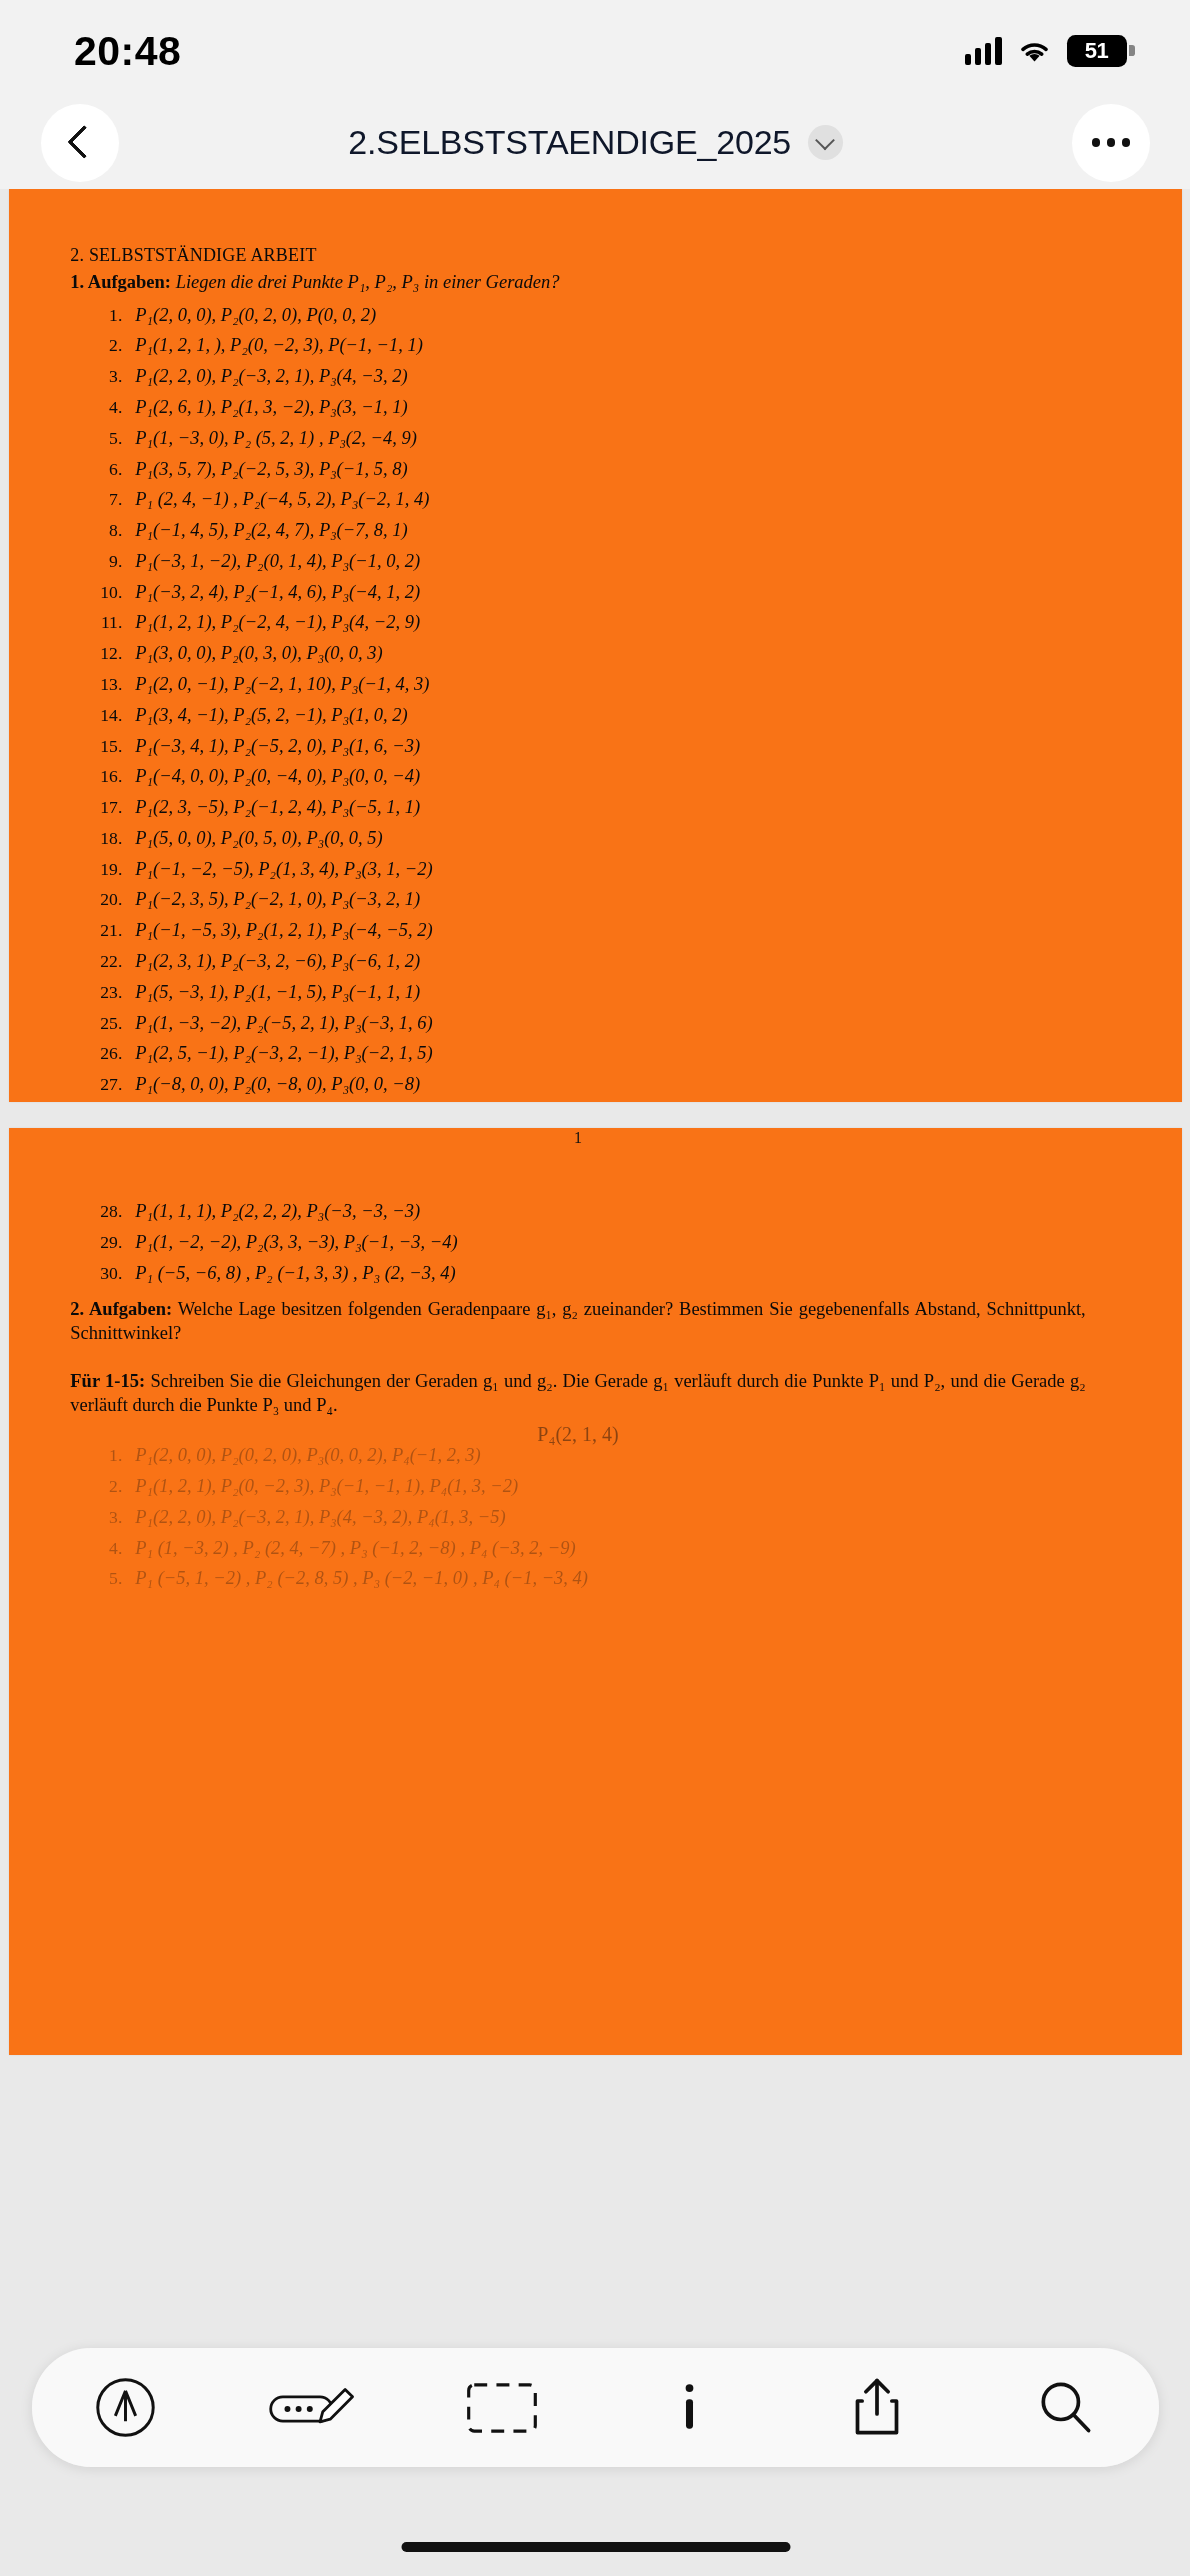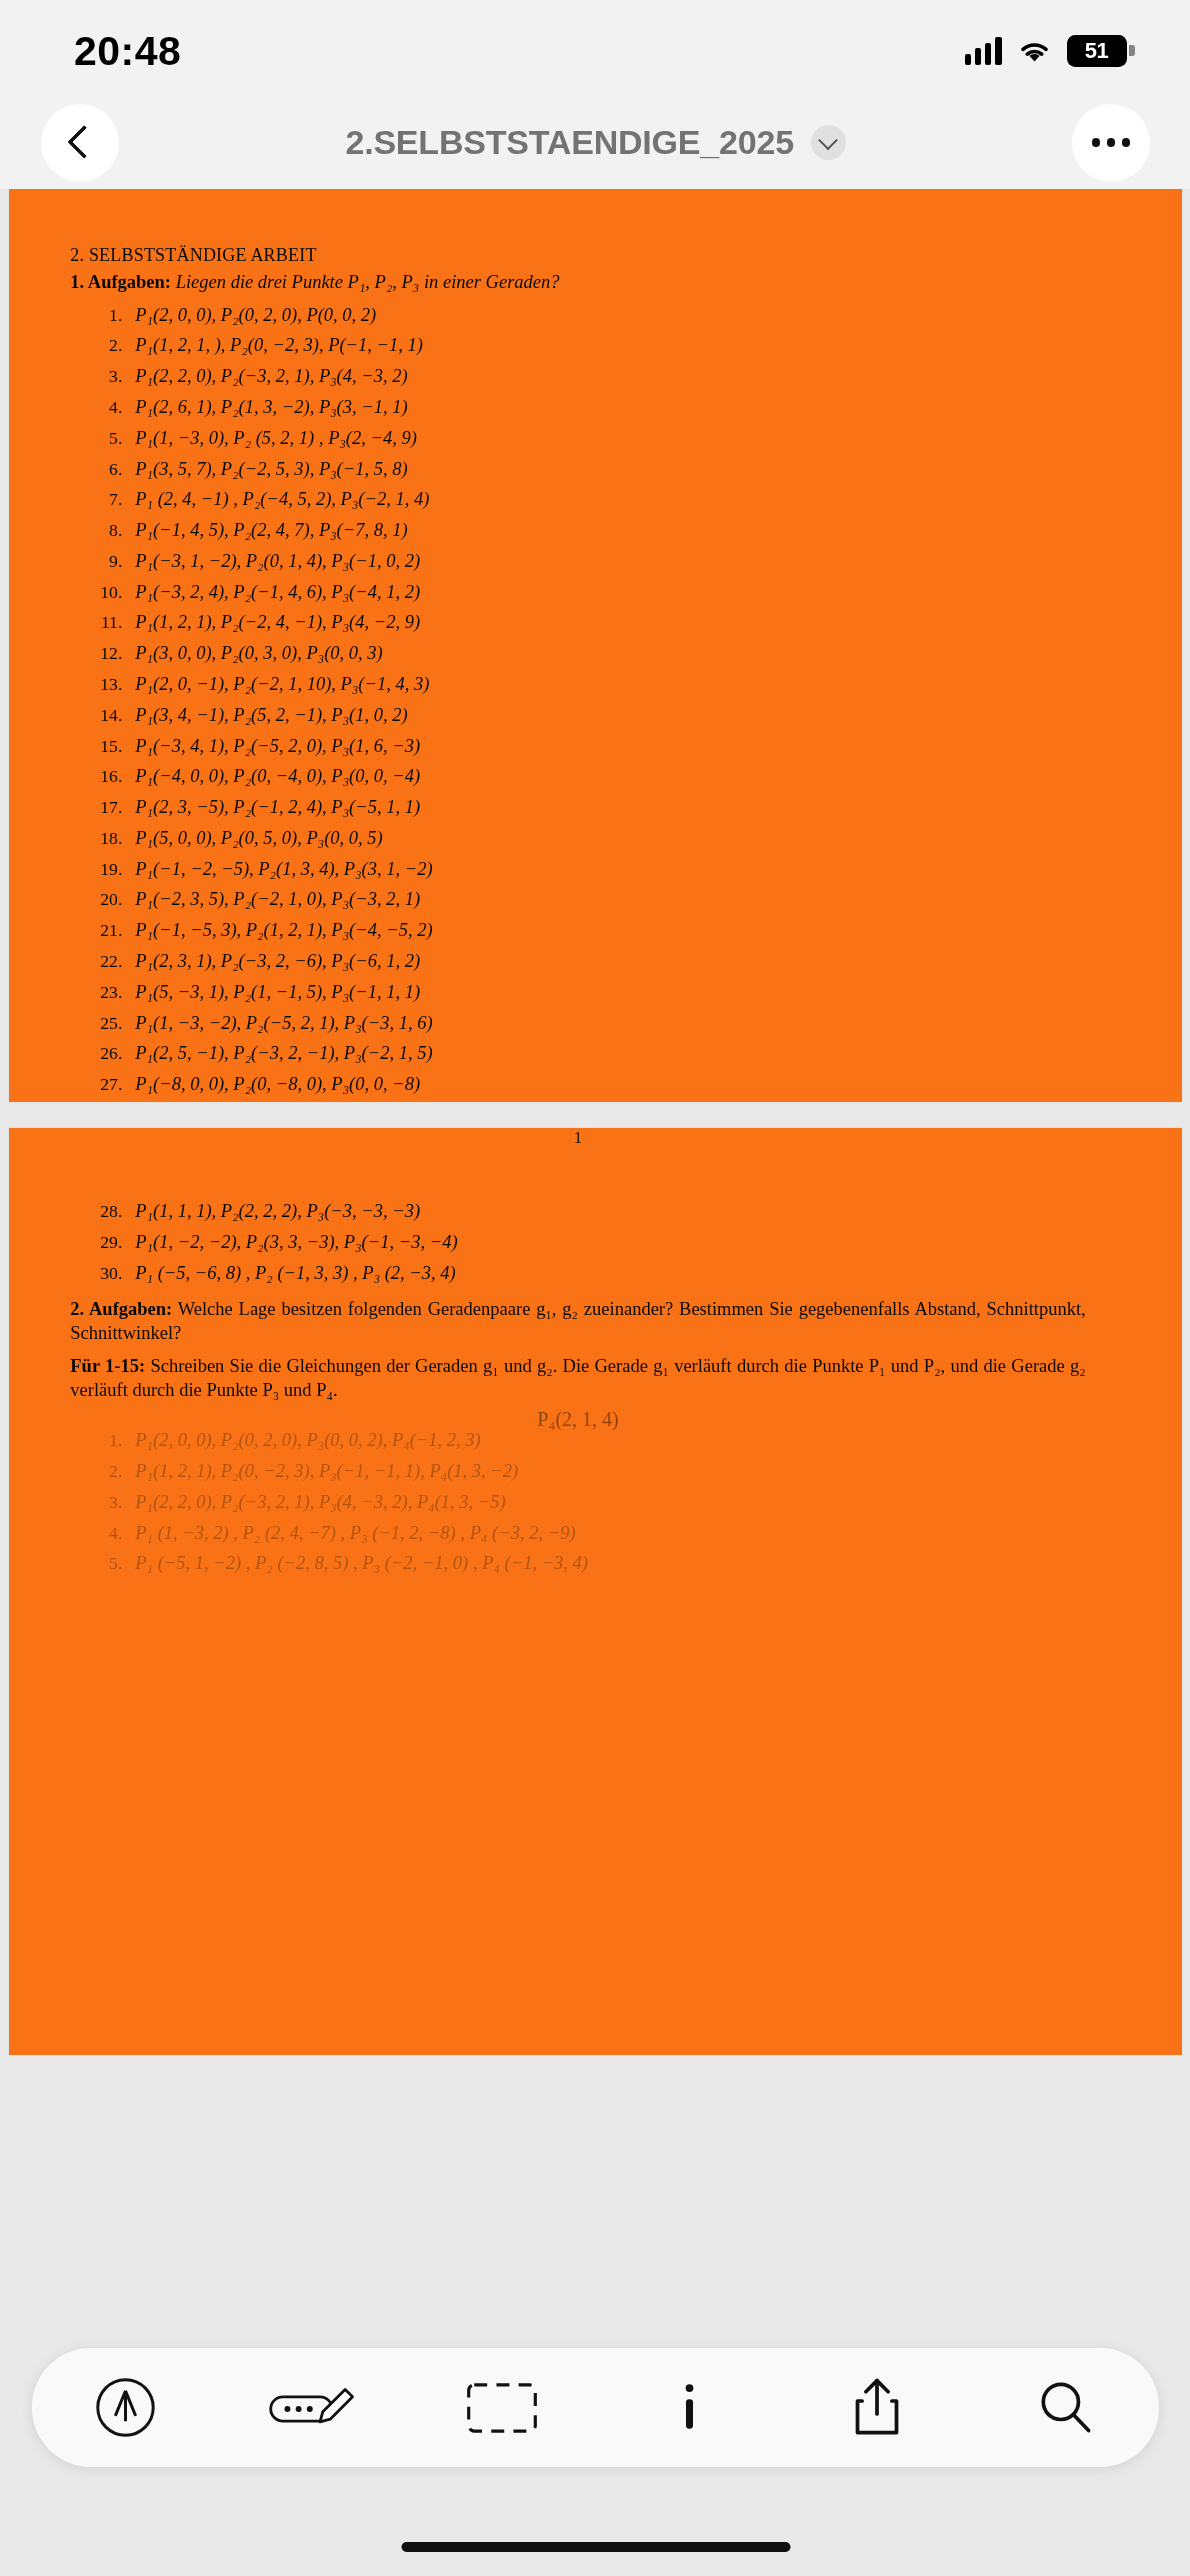--- a/index.html
+++ b/index.html
@@ -113,22 +113,22 @@
   }
   .nav-title-wrap {
     flex: 1;
     display: flex;
     align-items: center;
     justify-content: center;
     gap: 16.7px;
   }
   .nav-title {
     font-size: 34px;
-    font-weight: 700;
-    color: #737373;
+    font-weight: 400;
+    color: #0f172a;
     letter-spacing: -0.2px;
     white-space: nowrap;
   }
   .chev-down-badge {
     width: 35px;
     height: 35px;
     border-radius: 50%;
     background: #e0e0e0;
     display: flex;
     align-items: center;
@@ -220,21 +220,21 @@
   }
 
   .para {
     font-size: 18.5px;
     font-family: "Liberation Serif", serif;
     line-height: 1.3;
     margin: 15px 0 0 0;
     text-align: justify;
   }
   .para b { font-weight: 700; }
-  .para-tight { margin-top: 9px; }
+  .para-tight { margin-top: 24px; }
 
   .faded { opacity: .30; }
   .faded2 { opacity: .45; }
 
   .centered-line {
     text-align: center;
     font-size: 20px;
     font-family: "Liberation Serif", serif;
     margin-top: 6px;
   }

